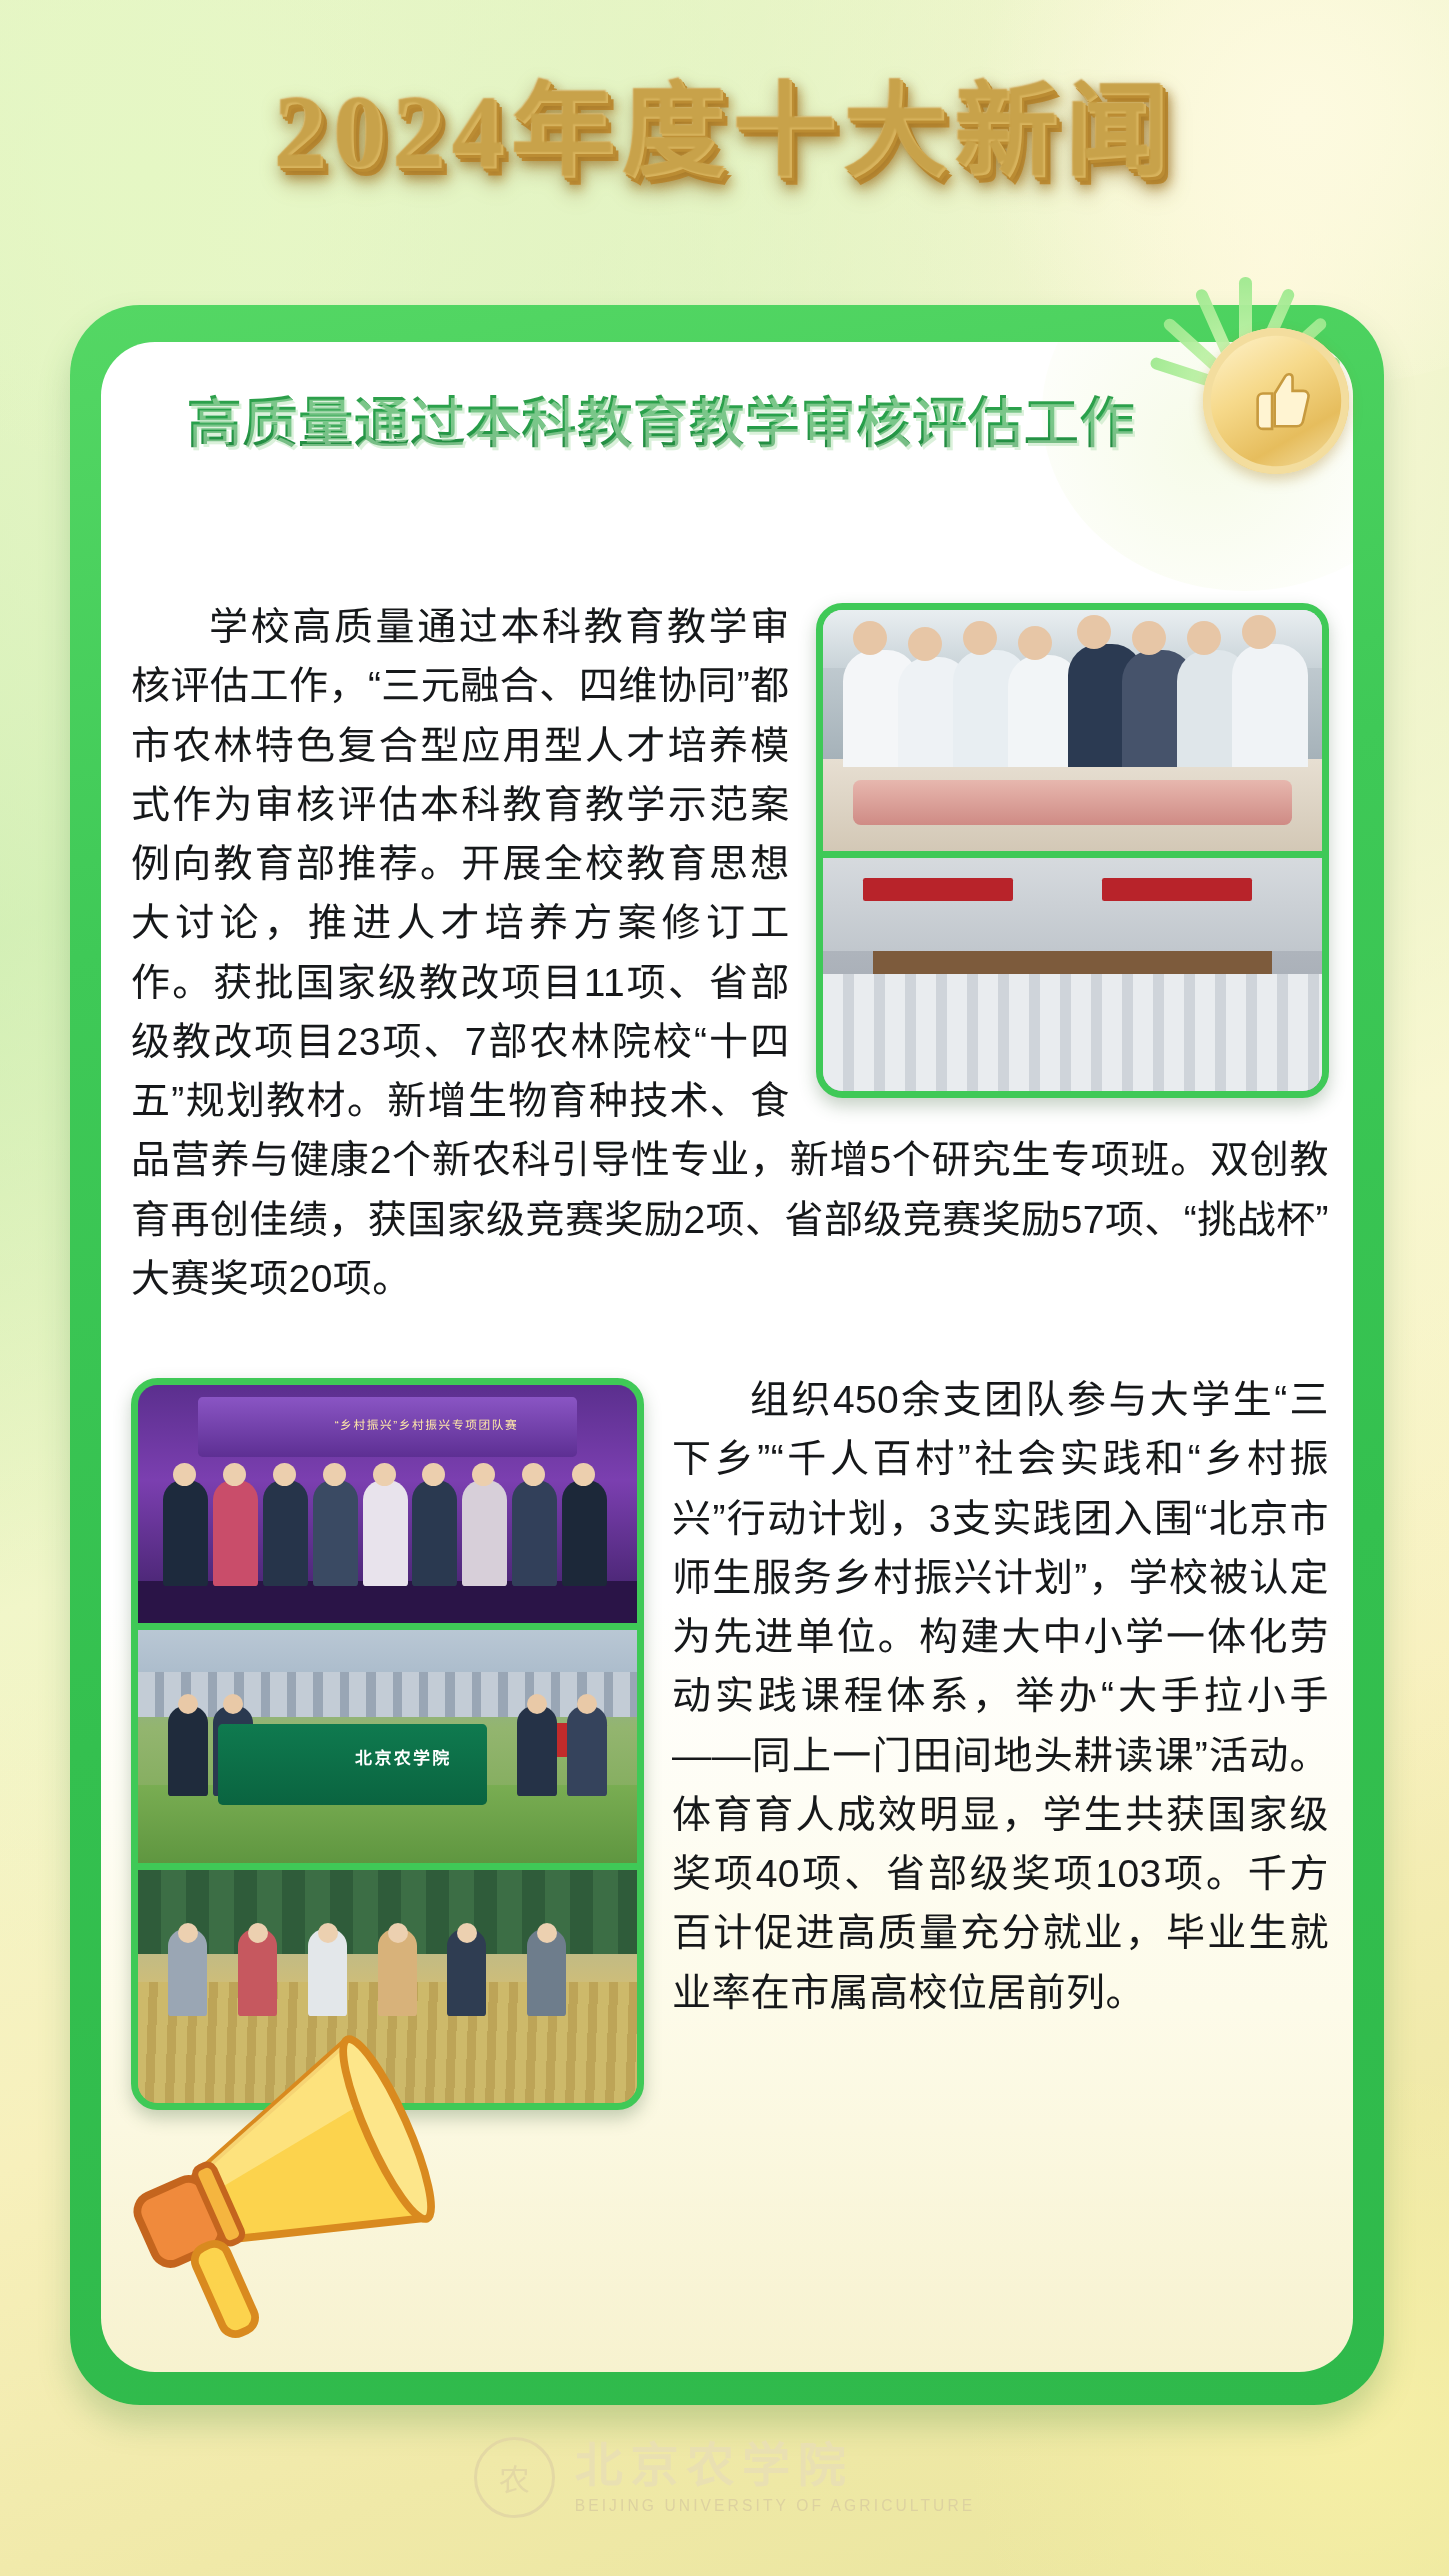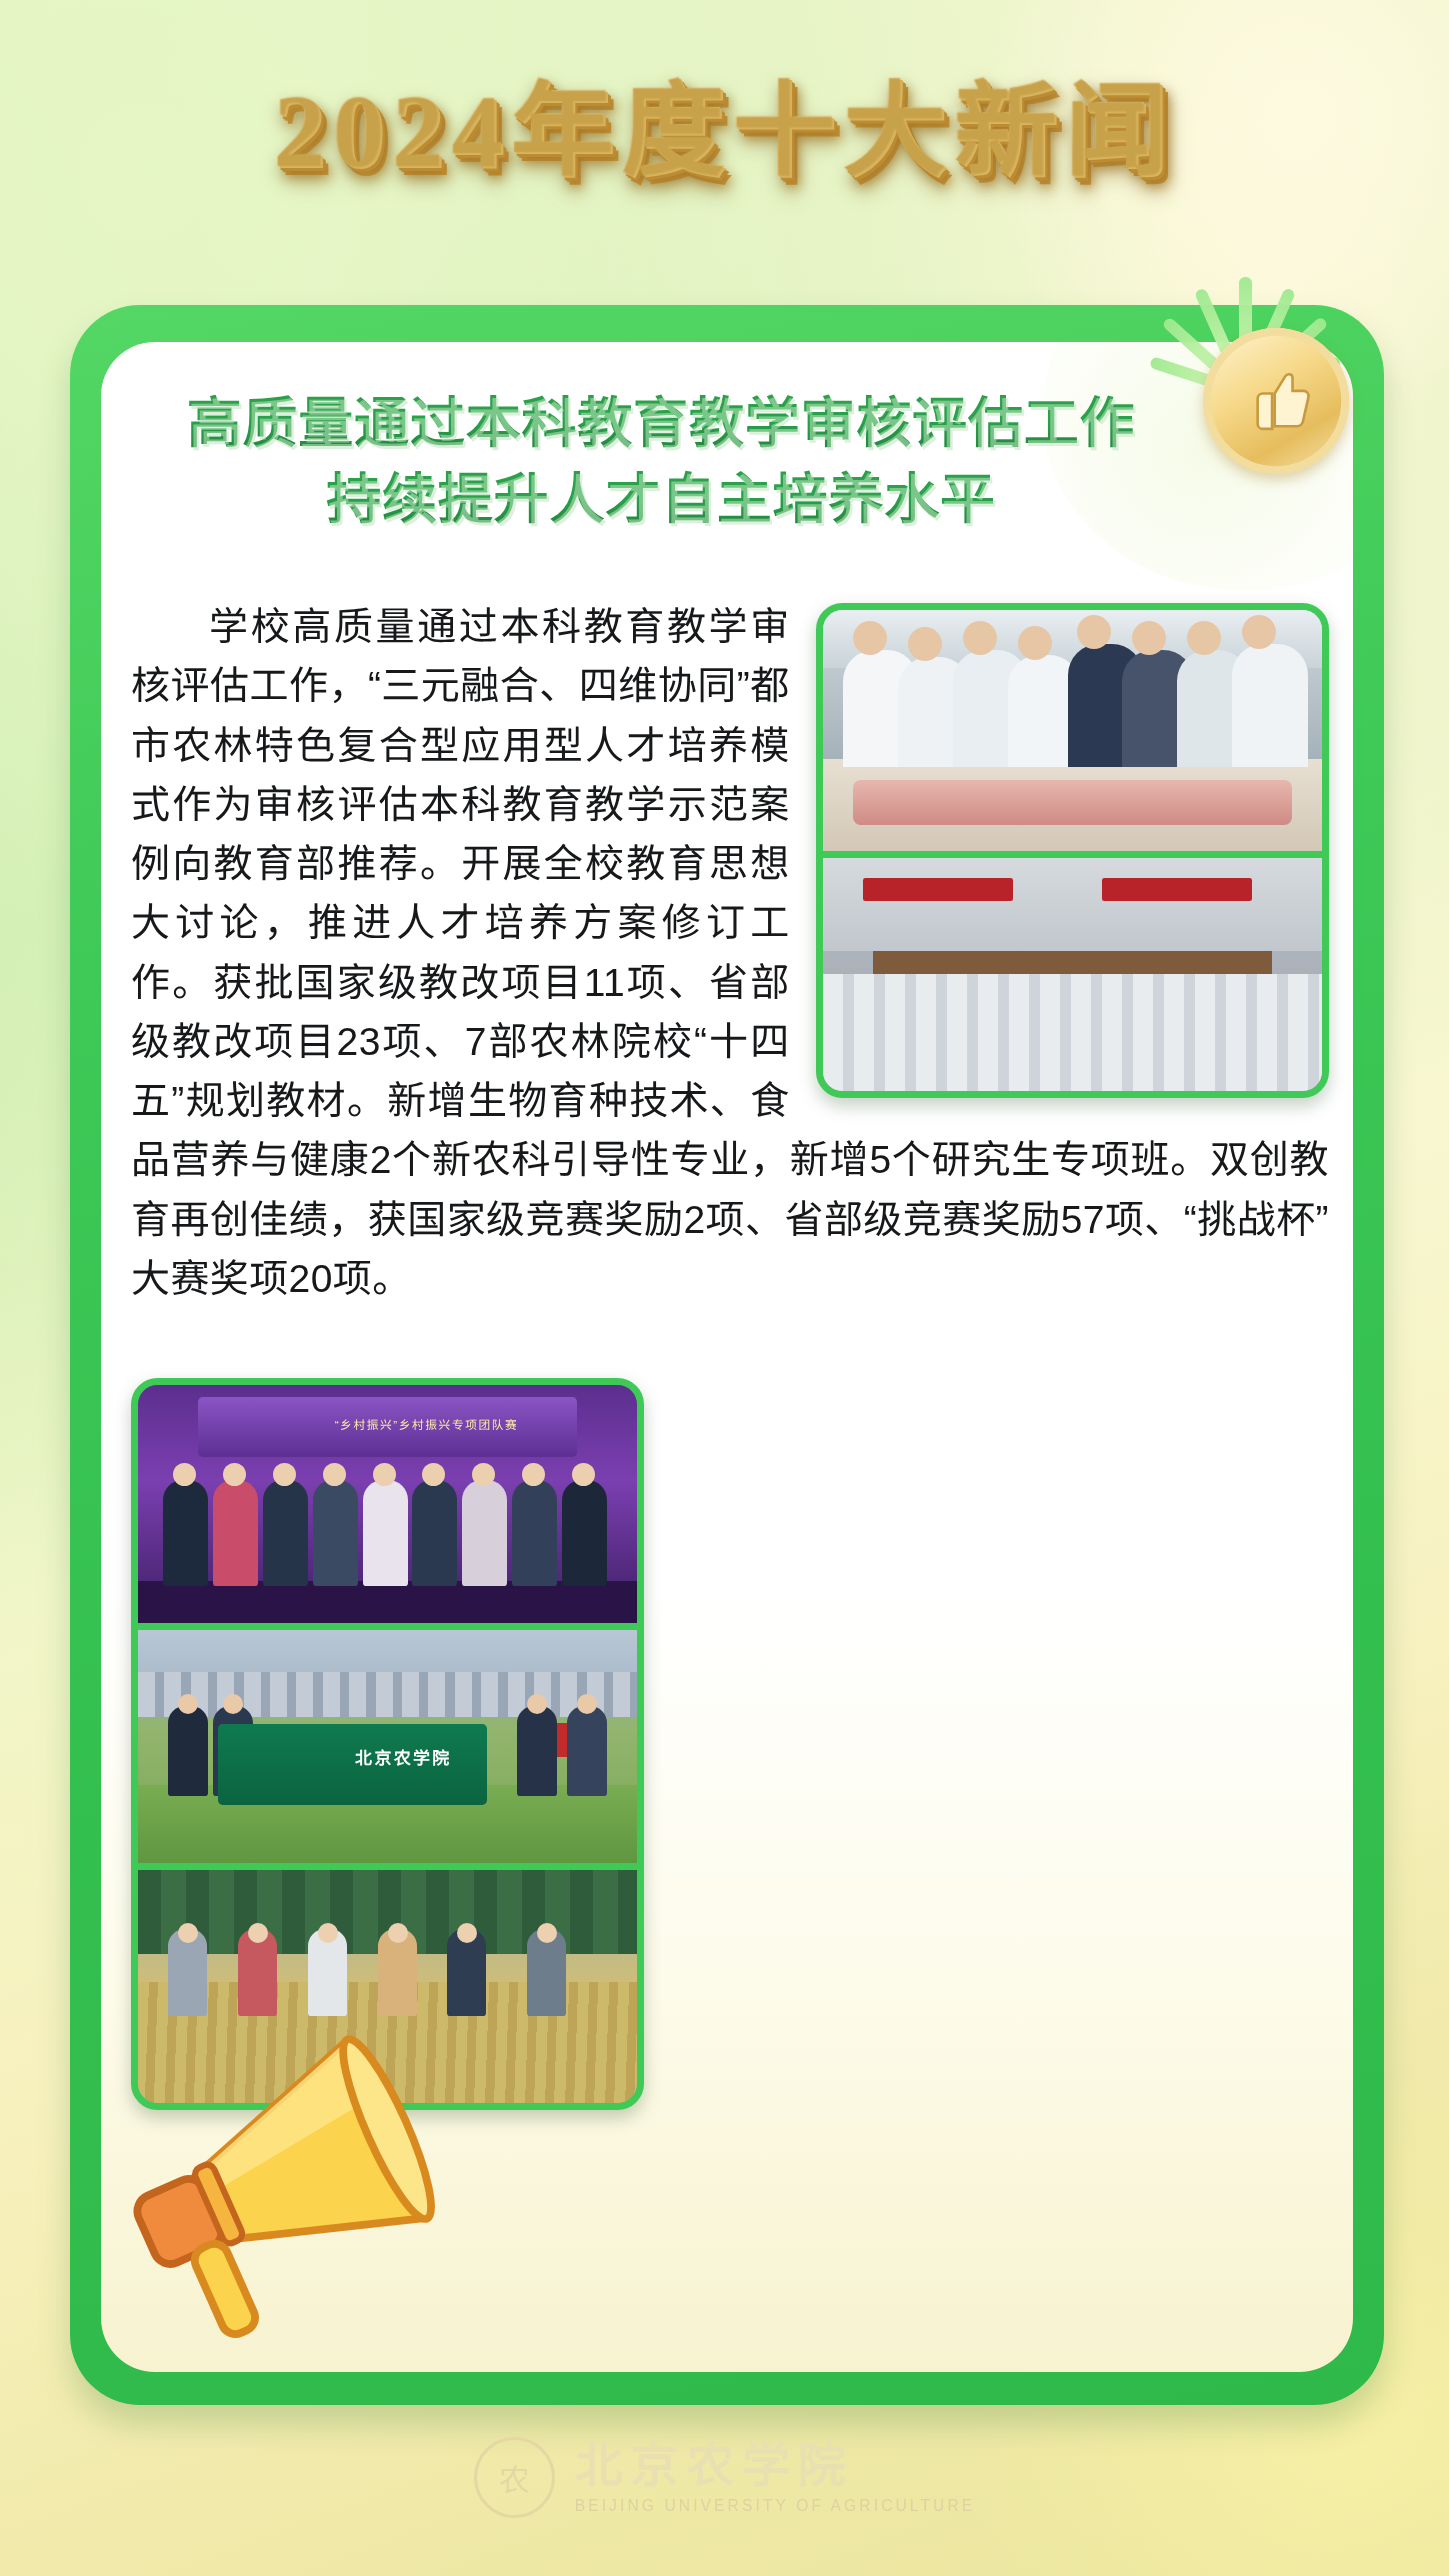--- a/index.html
+++ b/index.html
@@ -343,21 +343,20 @@
     <span>
       <svg viewBox="0 0 64 64" aria-hidden="true">
         <path d="M22 27h7v27h-7a4 4 0 0 1-4-4V31a4 4 0 0 1 4-4z" fill="#fff4d2" stroke="#c79a3f" stroke-width="2"></path>
         <path d="M31 27l8-13c1.6-2.6 5.6-2 5.6 1.2V25h8.2c2.6 0 4.5 2.4 3.9 4.9l-4 17.6A5 5 0 0 1 47.8 52H31V27z" fill="#fff4d2" stroke="#c79a3f" stroke-width="2"></path>
       </svg>
     </span>
   </div>
 
   <div class="headline">
     <div class="line">高质量通过本科教育教学审核评估工作</div>
-    <div class="line">持续提升人才自主培养水平</div>
   </div>
 
   <div class="body-text" id="para1">
     <div class="float-img">
       <div class="photo-stack">
         <div class="photo ph-lab">
           <div class="ceil"></div>
           <div class="table"></div>
           <div class="person w1"></div>
             <div class="head hd" style="left:6%; bottom:196px;"></div>
@@ -444,20 +443,21 @@
             <div class="hd" style="left:36%; bottom:160px;"></div>
           <div class="fig" style="left:48%; background:#d8b27a;"></div>
             <div class="hd" style="left:50%; bottom:160px;"></div>
           <div class="fig" style="left:62%; background:#2f3d52;"></div>
             <div class="hd" style="left:64%; bottom:160px;"></div>
           <div class="fig" style="left:78%; background:#6e7d8c;"></div>
             <div class="hd" style="left:80%; bottom:160px;"></div>
         </div>
       </div>
     </div>
+    <span>组织450余支团队参与大学生“三下乡”“千人百村”社会实践和“乡村振兴”行动计划，3支实践团入围“北京市师生服务乡村振兴计划”，学校被认定为先进单位。构建大中小学一体化劳动实践课程体系，举办“大手拉小手——同上一门田间地头耕读课”活动。体育育人成效明显，学生共获国家级奖项40项、省部级奖项103项。千方百计促进高质量充分就业，毕业生就业率在市属高校位居前列。</span>
   </div>
 
   <div class="megaphone">
     <svg viewBox="0 0 460 420" aria-hidden="true">
       <g transform="rotate(-24 230 210)">
         <path d="M150 150 L400 70 L400 320 L150 240 Z" fill="#fcd34d" stroke="#d98a1f" stroke-width="10" stroke-linejoin="round"></path>
         <path d="M150 150 L400 70 L400 150 L150 180 Z" fill="#fde68a" opacity=".8"></path>
         <rect x="62" y="148" width="92" height="94" rx="22" fill="#f08a3c" stroke="#c4651e" stroke-width="10"></rect>
         <rect x="150" y="142" width="26" height="106" rx="10" fill="#f5b53f" stroke="#c4651e" stroke-width="8"></rect>
         <rect x="104" y="238" width="44" height="120" rx="18" fill="#fcd34d" stroke="#d98a1f" stroke-width="10"></rect>

